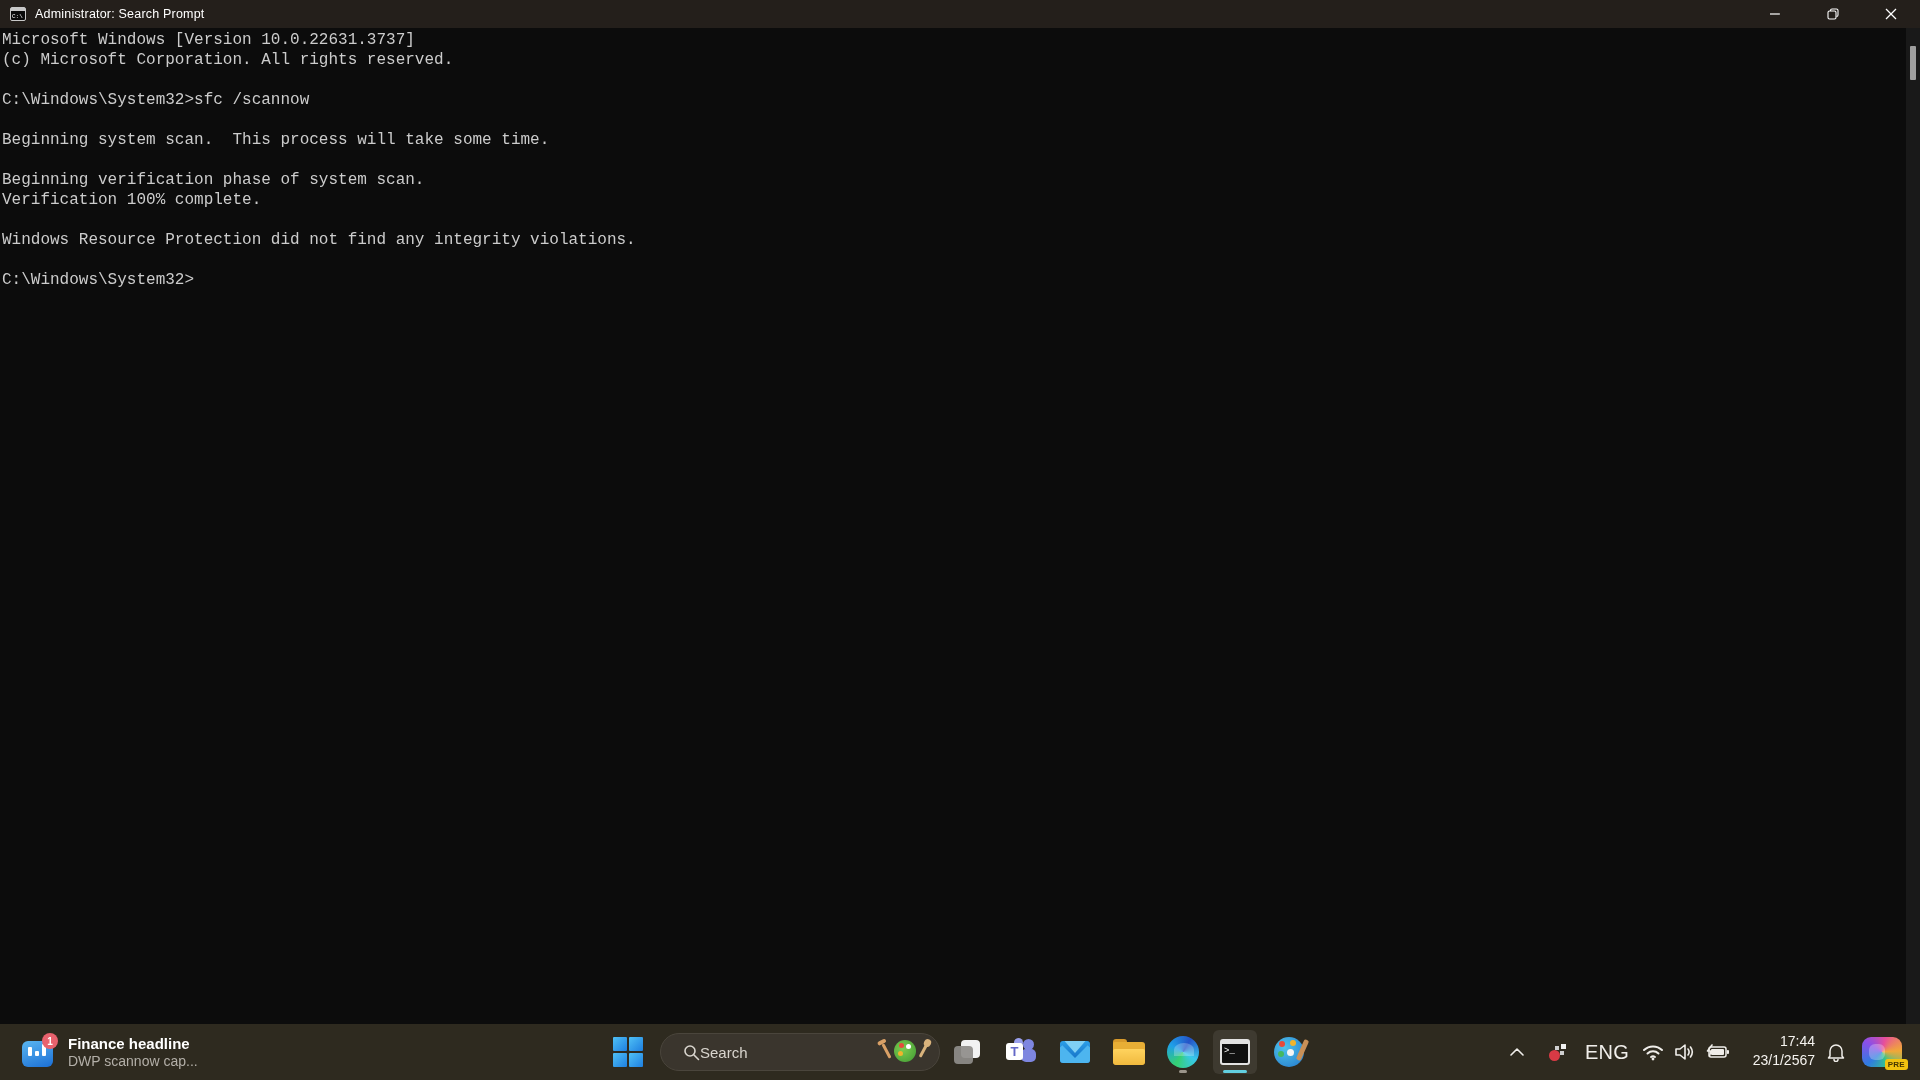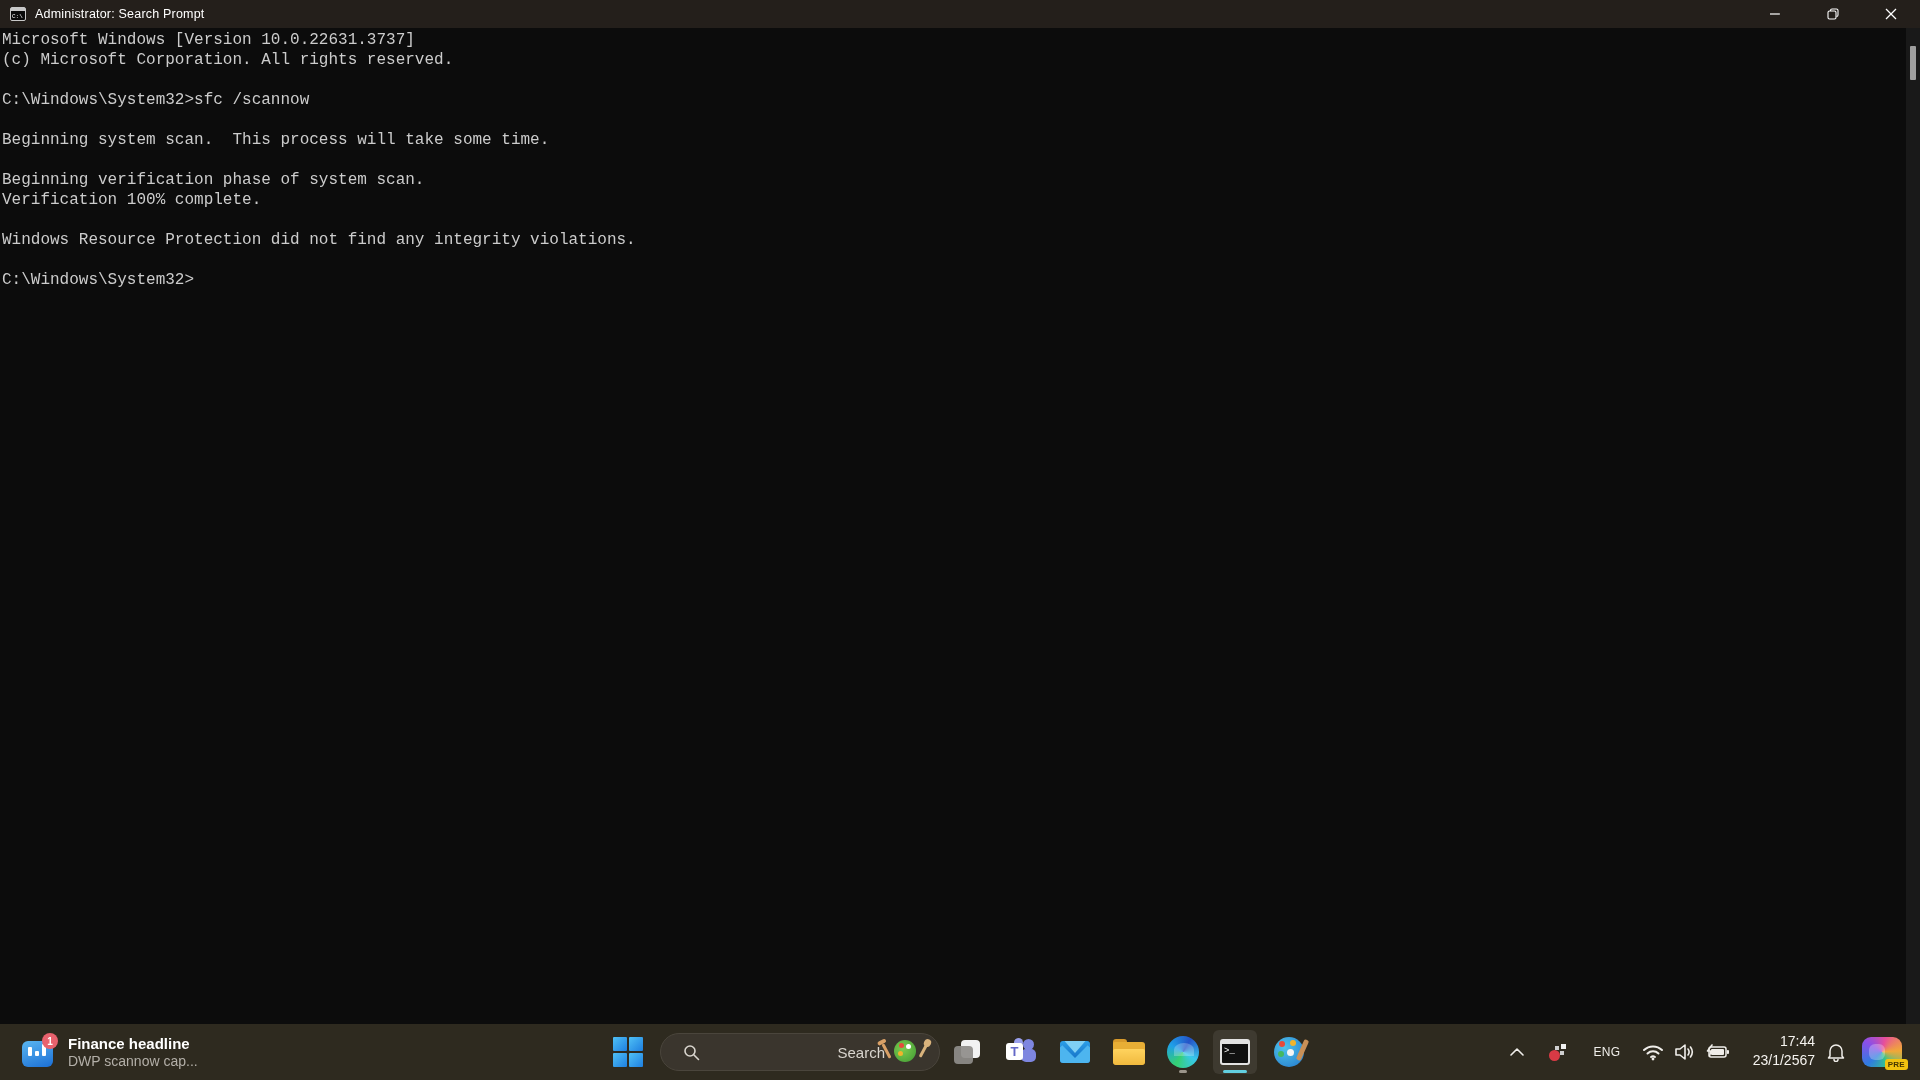--- a/index.html
+++ b/index.html
@@ -56,21 +56,21 @@
   .start-btn { position:absolute; left:606px; top:6px; width:44px; height:44px;
                display:flex; align-items:center; justify-content:center; border-radius:6px; }
   .start-logo { width:30px; height:30px; display:grid; grid-template-columns:14px 14px;
                 grid-template-rows:14px 14px; gap:2px; }
   .start-logo span { background:linear-gradient(135deg,#4fc0f5,#1e7fe0); border-radius:1px; }
 
   .search-pill { position:absolute; left:660px; top:9px; width:280px; height:38px;
                  background:#3a352d; border:1px solid #4a453c; border-radius:19px;
                  display:flex; align-items:center; }
   .search-glass { margin-left:22px; }
-  .search-label { color:#d9d5ce; font-size:15px; margin-left:0; flex:1;text-align:right; }
+  .search-label { color:#d9d5ce; font-size:15px; margin-left:0; flex:1; }
   .search-emoji { margin-right:14px; width:40px; height:26px; position:relative; }
 
   
   .app-btn { position:absolute; top:6px; width:44px; height:44px; border-radius:6px;
              display:flex; align-items:center; justify-content:center; }
   .app-btn.active { background:rgba(255,255,255,0.08); }
   .run-dot { position:absolute; bottom:1px; left:50%; transform:translateX(-50%);
              width:8px; height:3px; border-radius:2px; background:#9b958b; }
   .run-bar { position:absolute; bottom:1px; left:50%; transform:translateX(-50%);
              width:24px; height:3px; border-radius:2px; background:#62cfe0; }
@@ -129,21 +129,21 @@
   .painticon .d1 { position:absolute; left:5px; top:4px;  width:6px; height:6px; border-radius:50%; background:#e84a3a; }
   .painticon .d2 { position:absolute; left:16px; top:3px; width:6px; height:6px; border-radius:50%; background:#f0b42c; }
   .painticon .d3 { position:absolute; left:4px; top:14px; width:6px; height:6px; border-radius:50%; background:#45b860; }
   .painticon .d4 { position:absolute; left:13px; top:12px; width:7px; height:7px; border-radius:50%; background:#f5f5f5; }
   .painticon .brush { position:absolute; right:-1px; top:2px; width:5px; height:22px;
                background:#c89058; border-radius:2px; transform:rotate(24deg); }
 
   
   .tray-btn { position:absolute; top:10px; height:36px; display:flex; align-items:center;
               justify-content:center; border-radius:4px; }
-  .lang { color:#f0eeea; font-size:12px; font-weight:500; letter-spacing:0.3px; }
+  .lang { color:#f0eeea; font-size:20px; font-weight:500; letter-spacing:0.3px; }
 
   .trayapp { position:relative; width:18px; height:18px; }
   .trayapp .sq1 { position:absolute; right:1px; top:1px; width:5px; height:5px; background:#f0f0f0; }
   .trayapp .sq2 { position:absolute; right:8px; top:3px; width:4px; height:4px; background:#cfcfcf; }
   .trayapp .sq3 { position:absolute; right:3px; top:8px; width:4px; height:4px; background:#cfcfcf; }
   .trayapp .reddot { position:absolute; left:0; bottom:0; width:11px; height:11px;
               border-radius:50%; background:#d83a45; color:#fff; font-size:7px; font-weight:700;
               text-align:center; line-height:11px; }
 
   .clock { position:absolute; top:8px; text-align:right; color:#f5f3ef; font-size:14px;

